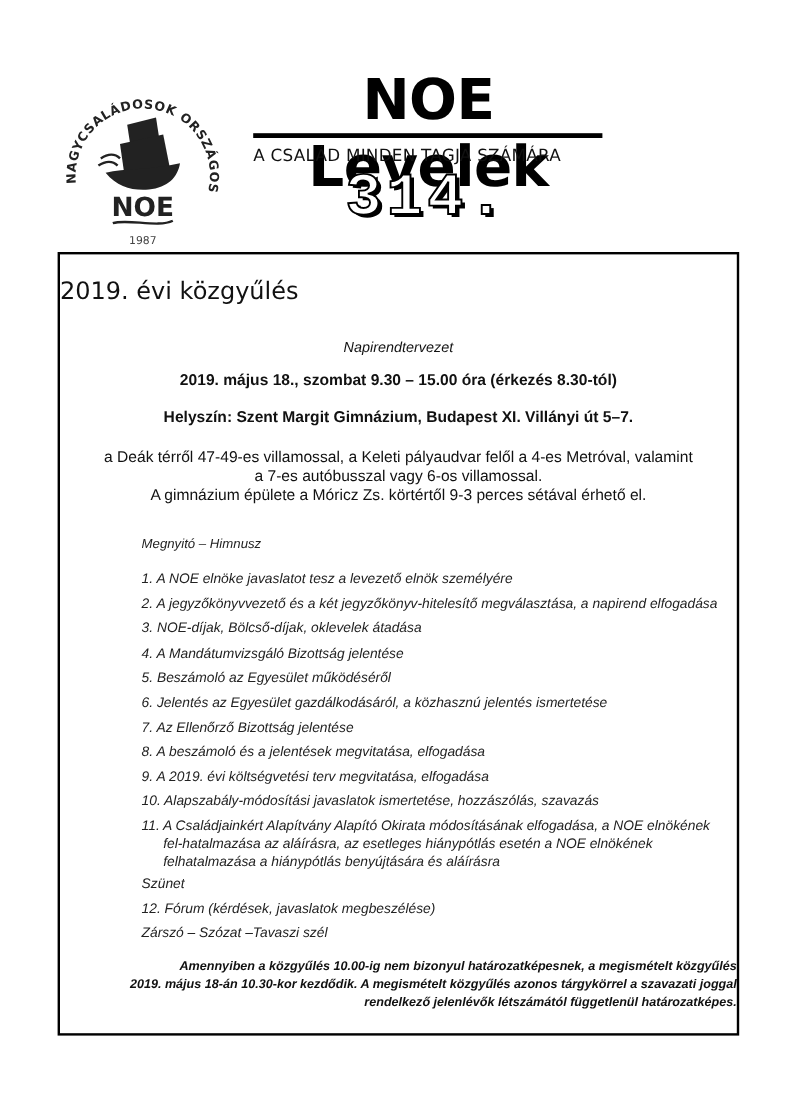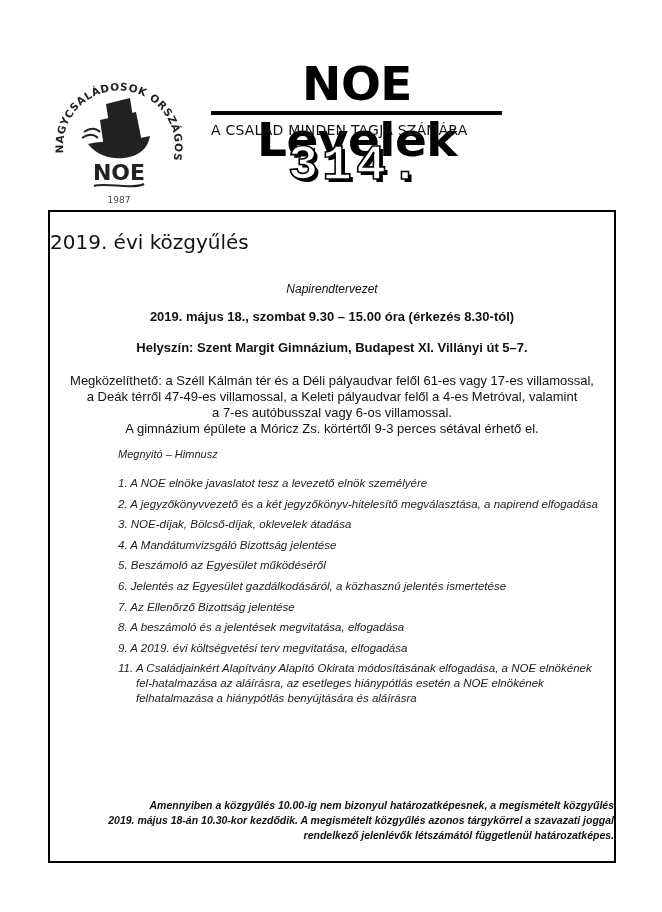--- a/index.html
+++ b/index.html
@@ -80,40 +80,45 @@
 <div class="mast-sub">A CSALÁD MINDEN TAGJA SZÁMÁRA</div>
 <div class="issue-num">314.</div>
 
 <div class="box">
   <div class="doc-title">2019. évi közgyűlés</div>
   <div class="doc-subtitle">Napirendtervezet</div>
   <div class="date-line">2019. május 18., szombat 9.30 – 15.00 óra (érkezés 8.30-tól)</div>
   <div class="venue-line">Helyszín: Szent Margit Gimnázium, Budapest XI. Villányi út 5–7.</div>
 
   <div class="access">
-    <div>Megközelíthető: a Széll Kálmán tér és a Déli pályaudvar felől 61-es vagy 17-es villamossal,</div>
     <div>a Deák térről 47-49-es villamossal, a Keleti pályaudvar felől a 4-es Metróval, valamint</div>
     <div>a 7-es autóbusszal vagy 6-os villamossal.</div>
     <div>A gimnázium épülete a Móricz Zs. körtértől 9-3 perces sétával érhető el.</div>
   </div>
 
   <div class="opening">Megnyitó – Himnusz</div>
 
   <ul class="items">
     <li>1. A NOE elnöke javaslatot tesz a levezető elnök személyére</li>
     <li>2. A jegyzőkönyvvezető és a két jegyzőkönyv-hitelesítő megválasztása, a napirend elfogadása</li>
     <li>3. NOE-díjak, Bölcső-díjak, oklevelek átadása</li>
     <li>4. A Mandátumvizsgáló Bizottság jelentése</li>
     <li>5. Beszámoló az Egyesület működéséről</li>
     <li>6. Jelentés az Egyesület gazdálkodásáról, a közhasznú jelentés ismertetése</li>
     <li>7. Az Ellenőrző Bizottság jelentése</li>
     <li>8. A beszámoló és a jelentések megvitatása, elfogadása</li>
     <li>9. A 2019. évi költségvetési terv megvitatása, elfogadása</li>
+    <li>10. Alapszabály-módosítási javaslatok ismertetése, hozzászólás, szavazás</li>
     <li>11. A Családjainkért Alapítvány Alapító Okirata módosításának elfogadása, a NOE elnökének fel-hatalmazása az aláírásra, az esetleges hiánypótlás esetén a NOE elnökének felhatalmazása a hiánypótlás benyújtására és aláírásra</li>
   </ul>
 
+  <div class="break-block">
+    <div>Szünet</div>
+    <div>12. Fórum (kérdések, javaslatok megbeszélése)</div>
+    <div>Zárszó – Szózat –Tavaszi szél</div>
+  </div>
 
   <div class="notice">
     <div>Amennyiben a közgyűlés 10.00-ig nem bizonyul határozatképesnek, a megismételt közgyűlés</div>
     <div>2019. május 18-án 10.30-kor kezdődik. A megismételt közgyűlés azonos tárgykörrel a szavazati joggal</div>
     <div>rendelkező jelenlévők létszámától függetlenül határozatképes.</div>
   </div>
 </div>
 
 </body></html>

